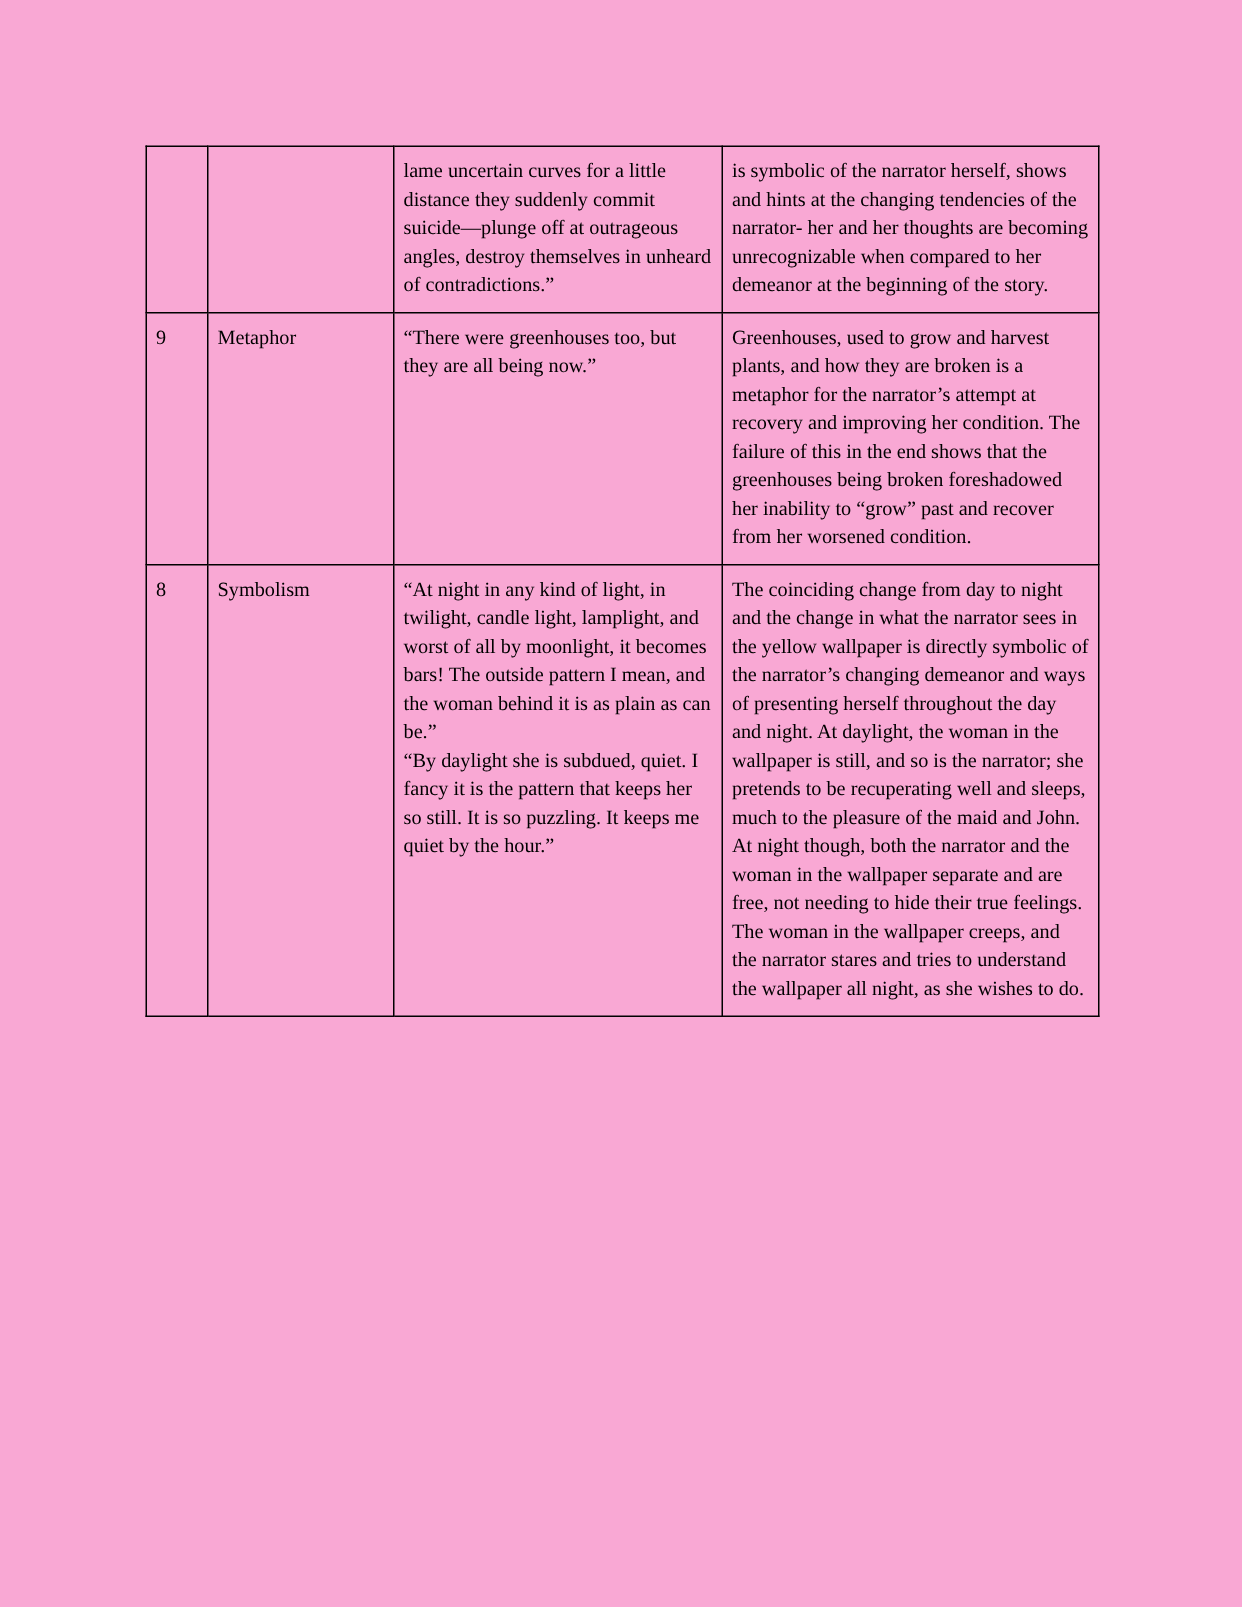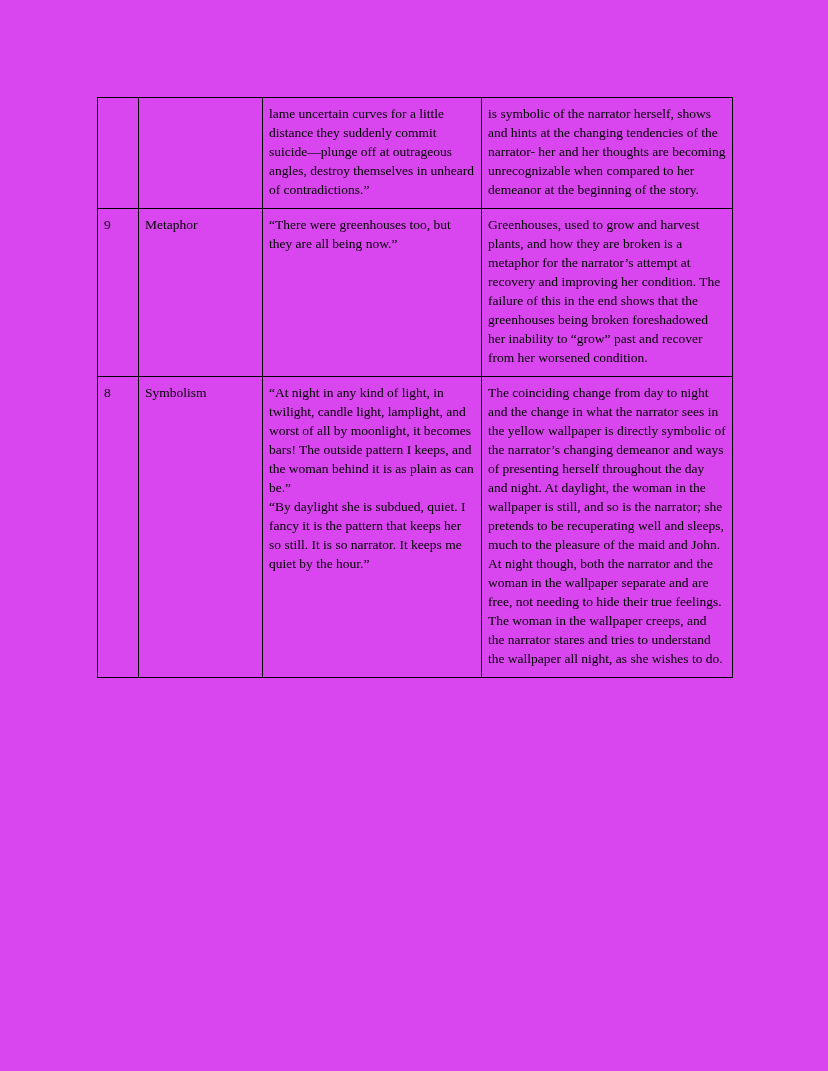--- a/index.html
+++ b/index.html
@@ -4,21 +4,21 @@
 <style>
   html, body {
     margin: 0;
     padding: 0;
     background: #ffffff;
   }
   .page {
     position: relative;
     width: 828px;
     height: 1071px;
-    background: #d946ef;
+    background: #f9a8d4;
     font-family: "Liberation Serif", serif;
     color: #000000;
     overflow: hidden;
   }
   table.doc-table {
     position: absolute;
     left: 97px;
     top: 97px;
     width: 635px;
     border-collapse: collapse;
@@ -82,22 +82,22 @@
         </td>
       </tr>
       <tr>
         <td>
           <span>8</span>
         </td>
         <td>
           <span>Symbolism</span>
         </td>
         <td>
-          <div class="quote-part">“At night in any kind of light, in twilight, candle light, lamplight, and worst of all by moonlight, it becomes bars! The outside pattern I keeps, and the woman behind it is as plain as can be.”</div>
-          <div class="quote-part">“By daylight she is subdued, quiet. I fancy it is the pattern that keeps her so still. It is so narrator. It keeps me quiet by the hour.”</div>
+          <div class="quote-part">“At night in any kind of light, in twilight, candle light, lamplight, and worst of all by moonlight, it becomes bars! The outside pattern I mean, and the woman behind it is as plain as can be.”</div>
+          <div class="quote-part">“By daylight she is subdued, quiet. I fancy it is the pattern that keeps her so still. It is so puzzling. It keeps me quiet by the hour.”</div>
         </td>
         <td>
           <div>The coinciding change from day to night and the change in what the narrator sees in the yellow wallpaper is directly symbolic of the narrator’s changing demeanor and ways of presenting herself throughout the day and night. At daylight, the woman in the wallpaper is still, and so is the narrator; she pretends to be recuperating well and sleeps, much to the pleasure of the maid and John. At night though, both the narrator and the woman in the wallpaper separate and are free, not needing to hide their true feelings. The woman in the wallpaper creeps, and the narrator stares and tries to understand the wallpaper all night, as she wishes to do.</div>
         </td>
       </tr>
     </tbody>
   </table>
 </div>
 
 </body></html>

